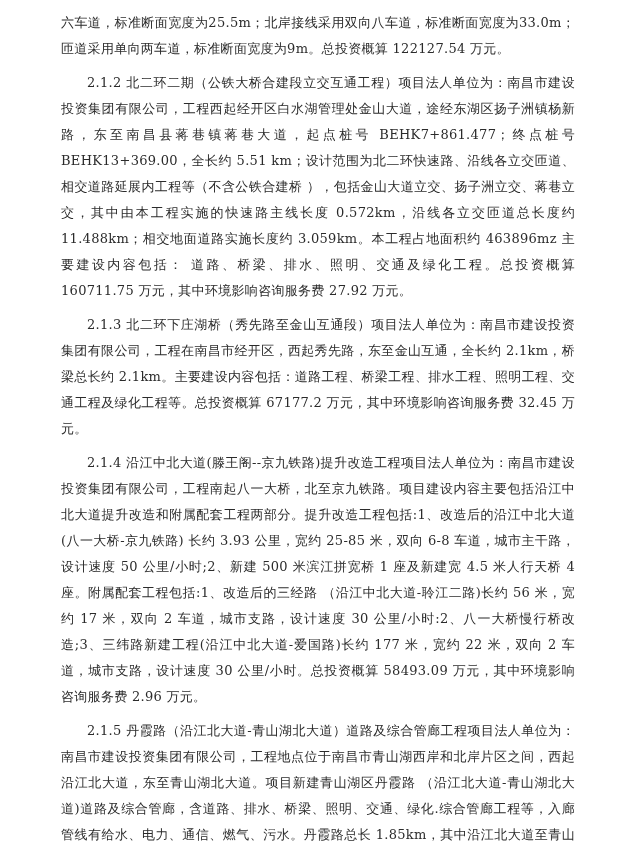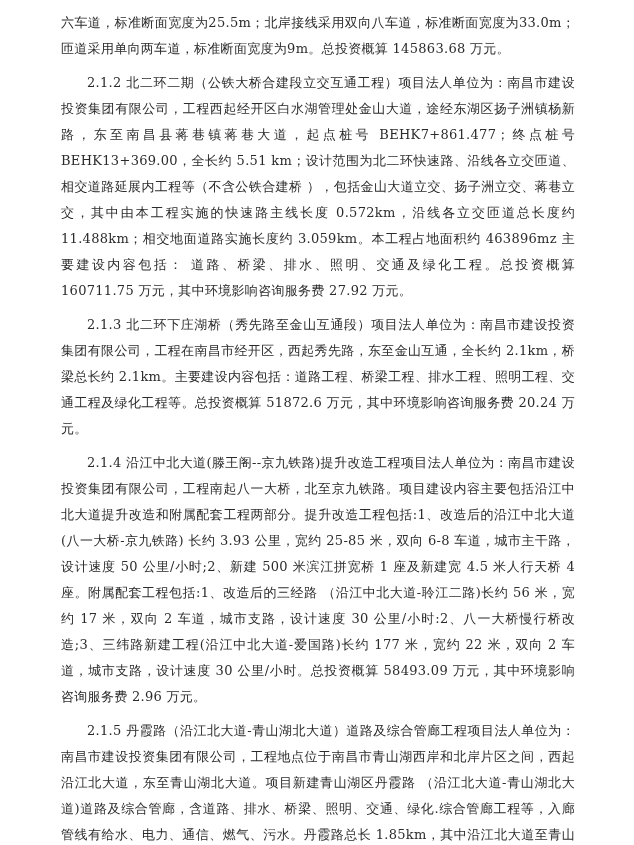--- a/index.html
+++ b/index.html
@@ -33,19 +33,19 @@
   }
   .content p.no-indent {
     text-indent: 0;
   }
 </style>
 </head>
 <body>
 
 <div class="page">
   <div class="content">
-    <p class="no-indent">六车道，标准断面宽度为25.5m；北岸接线采用双向八车道，标准断面宽度为33.0m；匝道采用单向两车道，标准断面宽度为9m。总投资概算 145863.68 万元。</p>
+    <p class="no-indent">六车道，标准断面宽度为25.5m；北岸接线采用双向八车道，标准断面宽度为33.0m；匝道采用单向两车道，标准断面宽度为9m。总投资概算 122127.54 万元。</p>
     <p>2.1.2 北二环二期（公铁大桥合建段立交互通工程）项目法人单位为：南昌市建设投资集团有限公司，工程西起经开区白水湖管理处金山大道，途经东湖区扬子洲镇杨新路，东至南昌县蒋巷镇蒋巷大道，起点桩号 BEHK7+861.477；终点桩号 BEHK13+369.00，全长约 5.51 km；设计范围为北二环快速路、沿线各立交匝道、相交道路延展内工程等（不含公铁合建桥 ），包括金山大道立交、扬子洲立交、蒋巷立交，其中由本工程实施的快速路主线长度 0.572km，沿线各立交匝道总长度约 11.488km；相交地面道路实施长度约 3.059km。本工程占地面积约 463896mz 主要建设内容包括： 道路、桥梁、排水、照明、交通及绿化工程。总投资概算 160711.75 万元，其中环境影响咨询服务费 27.92 万元。</p>
-    <p>2.1.3 北二环下庄湖桥（秀先路至金山互通段）项目法人单位为：南昌市建设投资集团有限公司，工程在南昌市经开区，西起秀先路，东至金山互通，全长约 2.1km，桥梁总长约 2.1km。主要建设内容包括：道路工程、桥梁工程、排水工程、照明工程、交通工程及绿化工程等。总投资概算 51872.6 万元，其中环境影响咨询服务费 20.24 万元。</p>
+    <p>2.1.3 北二环下庄湖桥（秀先路至金山互通段）项目法人单位为：南昌市建设投资集团有限公司，工程在南昌市经开区，西起秀先路，东至金山互通，全长约 2.1km，桥梁总长约 2.1km。主要建设内容包括：道路工程、桥梁工程、排水工程、照明工程、交通工程及绿化工程等。总投资概算 67177.2 万元，其中环境影响咨询服务费 32.45 万元。</p>
     <p>2.1.4 沿江中北大道(滕王阁--京九铁路)提升改造工程项目法人单位为：南昌市建设投资集团有限公司，工程南起八一大桥，北至京九铁路。项目建设内容主要包括沿江中北大道提升改造和附属配套工程两部分。提升改造工程包括:1、改造后的沿江中北大道(八一大桥-京九铁路) 长约 3.93 公里，宽约 25-85 米，双向 6-8 车道，城市主干路，设计速度 50 公里/小时;2、新建 500 米滨江拼宽桥 1 座及新建宽 4.5 米人行天桥 4 座。附属配套工程包括:1、改造后的三经路 （沿江中北大道-聆江二路)长约 56 米，宽约 17 米，双向 2 车道，城市支路，设计速度 30 公里/小时:2、八一大桥慢行桥改造;3、三纬路新建工程(沿江中北大道-爱国路)长约 177 米，宽约 22 米，双向 2 车道，城市支路，设计速度 30 公里/小时。总投资概算 58493.09 万元，其中环境影响咨询服务费 2.96 万元。</p>
     <p>2.1.5 丹霞路（沿江北大道-青山湖北大道）道路及综合管廊工程项目法人单位为：南昌市建设投资集团有限公司，工程地点位于南昌市青山湖西岸和北岸片区之间，西起沿江北大道，东至青山湖北大道。项目新建青山湖区丹霞路 （沿江北大道-青山湖北大道)道路及综合管廊，含道路、排水、桥梁、照明、交通、绿化.综合管廊工程等，入廊管线有给水、电力、通信、燃气、污水。丹霞路总长 1.85km，其中沿江北大道至青山北路段长约 380m，青山北路至青山湖北大道段长约 1.47km，道路路幅宽度 42~80.5m，设有主线跨水系桥梁、人行天桥各一座，灯具 117 套。总投资概算 74135.79 万元，其中环境影响咨询服务费 4.62 万元。</p>
   </div>
 </div>
 
 </body></html>

